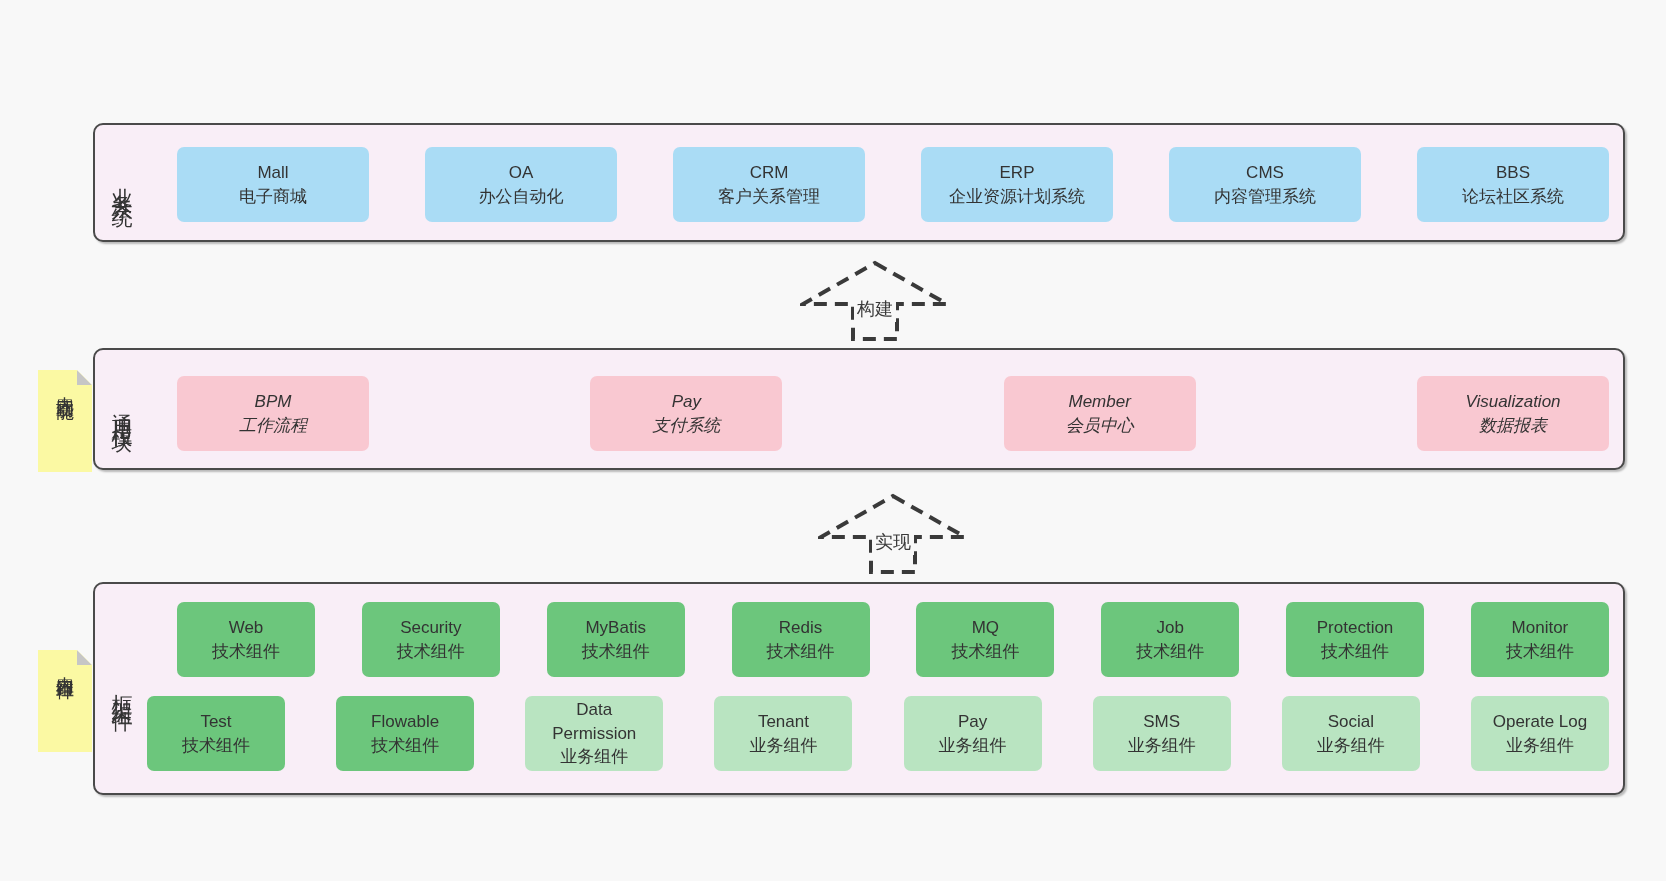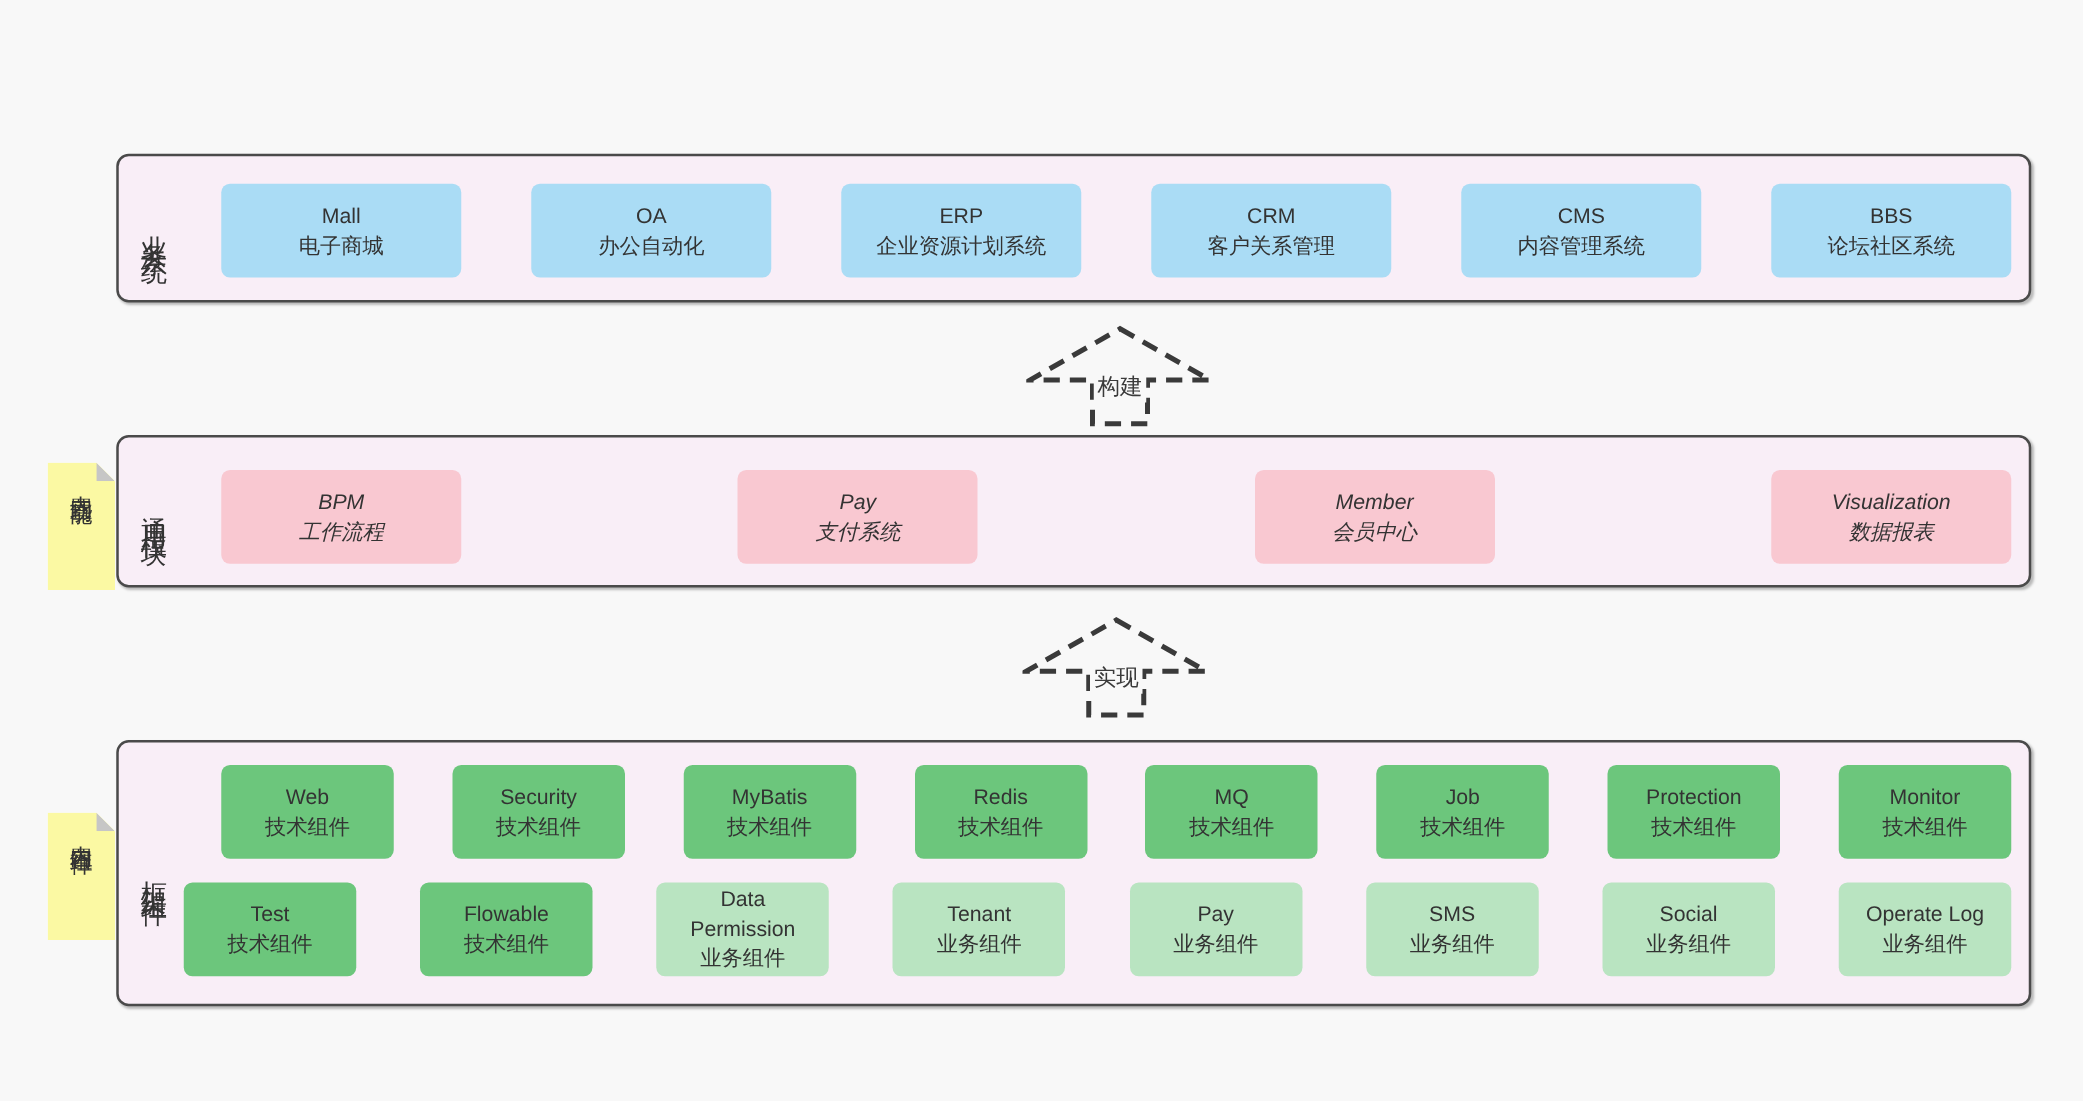--- a/index.html
+++ b/index.html
@@ -19,21 +19,21 @@
     position: absolute;
     left: 93px;
     width: 1532px;
     background: #f9eef7;
     border: 2px solid #4a4a4a;
     border-radius: 10px;
     box-shadow: 2px 2px 2px rgba(0,0,0,0.25);
   }
   #layer-business-systems     { top: 123px; height: 119px; }
   #layer-common-modules       { top: 348px; height: 122px; }
-  #layer-framework-components { top: 582px; height: 213px; margin-top: 10px; }
+  #layer-framework-components { top: 582px; height: 213px; }
 
   .layer-label {
     position: absolute;
     left: 13px;
     top: 50%;
     transform: translateY(-50%);
     writing-mode: vertical-rl;
     text-orientation: upright;
     font-size: 21px;
     letter-spacing: 6px;
@@ -111,21 +111,21 @@
     color: #333;
     white-space: nowrap;
   }
 
   
   .arrow {
     position: absolute;
     width: 150px;
     height: 82px;
   }
-  #arrow-build     { left: 821px; top: 260px; }
+  #arrow-build     { left: 800px; top: 260px; }
   #arrow-implement { left: 818px; top: 493px; }
   .arrow svg { display: block; width: 100%; height: 100%; }
   .arrow polygon {
     fill: none;
     stroke: #3a3a3a;
     stroke-width: 4;
     stroke-dasharray: 13 8;
     stroke-linejoin: miter;
   }
   .arrow-label {
@@ -150,26 +150,26 @@
     <div class="boxes-row row-a cols-6">
         <div class="box v-blue">
           <div class="box-title">Mall</div>
           <div class="box-sub">电子商城</div>
         </div>
         <div class="box v-blue">
           <div class="box-title">OA</div>
           <div class="box-sub">办公自动化</div>
         </div>
         <div class="box v-blue">
+          <div class="box-title">CRM</div>
+          <div class="box-sub">客户关系管理</div>
+        </div>
+        <div class="box v-blue">
           <div class="box-title">ERP</div>
           <div class="box-sub">企业资源计划系统</div>
-        </div>
-        <div class="box v-blue">
-          <div class="box-title">CRM</div>
-          <div class="box-sub">客户关系管理</div>
         </div>
         <div class="box v-blue">
           <div class="box-title">CMS</div>
           <div class="box-sub">内容管理系统</div>
         </div>
         <div class="box v-blue">
           <div class="box-title">BBS</div>
           <div class="box-sub">论坛社区系统</div>
         </div>
       </div>

